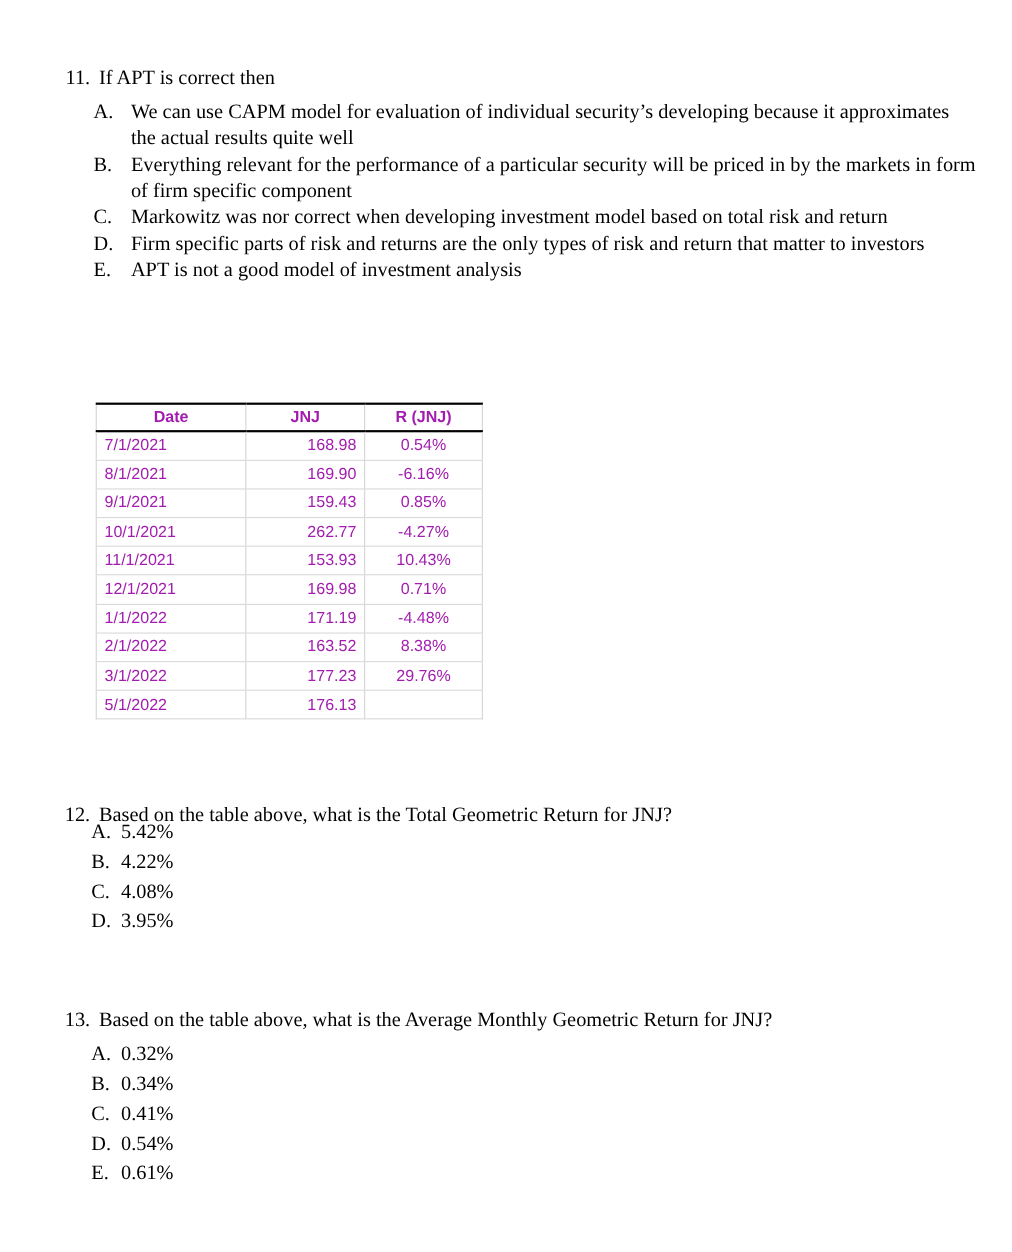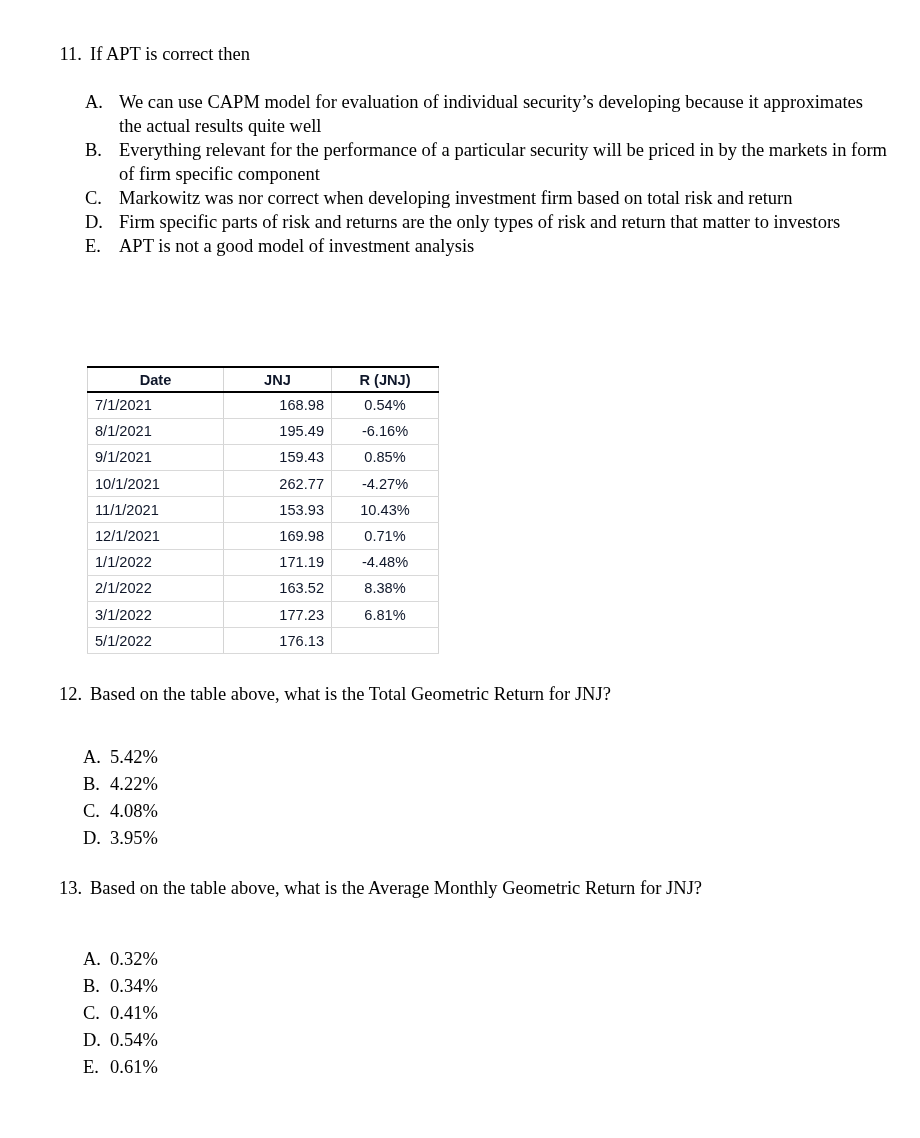--- a/index.html
+++ b/index.html
@@ -26,20 +26,21 @@
   .question {
     position: absolute;
     font-family: "Liberation Serif", "DejaVu Serif", serif;
     font-size: 18.5px;
     line-height: 1.32;
     color: #000;
   }
   .q-row {
     display: flex;
     align-items: center;
+    margin-top: 17px;
   }
   .q-num {
     width: 30px;
     flex: 0 0 30px;
     text-align: right;
     padding-right: 8px;
     white-space: nowrap;
   }
   .q-text {
     flex: 1 1 auto;
@@ -76,21 +77,21 @@
   
   .data-table-wrap {
     position: absolute;
     left: 87px;
     top: 366px;
   }
   table.data-table {
     border-collapse: collapse;
     font-family: "Liberation Sans", "DejaVu Sans", sans-serif;
     font-size: 14.6px;
-    color: #0f172a;
+    color: #a21caf;
     table-layout: fixed;
   }
   table.data-table th,
   table.data-table td {
     height: 26.2px;
     padding: 0 7px;
     border-left: 1px solid #d4d4d4;
     border-right: 1px solid #d4d4d4;
     border-bottom: 1px solid #d9d9d9;
     vertical-align: middle;
@@ -107,23 +108,23 @@
   table.data-table tbody tr:last-child td {
     border-bottom: 1px solid #d9d9d9;
   }
   .col-date  { width: 136px; }
   .col-jnj   { width: 108px; text-align: right; margin-top: 21px; }
   .col-rjnj  { width: 107px; text-align: center; }
 
   
   #q11        { left: 52px;  top: 42px;  width: 840px; }
   #q11-opts   { left: 85px;  top: 90px;  width: 805px; }
-  #q12        { left: 52px;  top: 682px; width: 800px; }
+  #q12        { left: 52px;  top: 712px; width: 800px; }
   #q12-opts   { left: 83px;  top: 744px; width: 300px; }
-  #q13        { left: 52px;  top: 876px; width: 800px; }
+  #q13        { left: 52px;  top: 899px; width: 800px; }
   #q13-opts   { left: 83px;  top: 946px; width: 300px; }
 </style>
 </head>
 <body>
 
 <div class="page">
 
   <div class="question" id="q11">
     <div class="q-row">
       <span class="q-num">11.</span>
@@ -135,21 +136,21 @@
     <div class="opt">
       <span class="opt-letter">A.</span>
       <span class="opt-body">We can use CAPM model for evaluation of individual security’s developing because it approximates the actual results quite well</span>
     </div>
     <div class="opt">
       <span class="opt-letter">B.</span>
       <span class="opt-body">Everything relevant for the performance of a particular security will be priced in by the markets in form of firm specific component</span>
     </div>
     <div class="opt">
       <span class="opt-letter">C.</span>
-      <span class="opt-body">Markowitz was nor correct when developing investment firm based on total risk and return</span>
+      <span class="opt-body">Markowitz was nor correct when developing investment model based on total risk and return</span>
     </div>
     <div class="opt">
       <span class="opt-letter">D.</span>
       <span class="opt-body">Firm specific parts of risk and returns are the only types of risk and return that matter to investors</span>
     </div>
     <div class="opt">
       <span class="opt-letter">E.</span>
       <span class="opt-body">APT is not a good model of investment analysis</span>
     </div>
   </div>
@@ -164,21 +165,21 @@
         </tr>
       </thead>
       <tbody>
         <tr>
           <td class="col-date">7/1/2021</td>
           <td class="col-jnj">168.98</td>
           <td class="col-rjnj">0.54%</td>
         </tr>
         <tr>
           <td class="col-date">8/1/2021</td>
-          <td class="col-jnj">195.49</td>
+          <td class="col-jnj">169.90</td>
           <td class="col-rjnj">-6.16%</td>
         </tr>
         <tr>
           <td class="col-date">9/1/2021</td>
           <td class="col-jnj">159.43</td>
           <td class="col-rjnj">0.85%</td>
         </tr>
         <tr>
           <td class="col-date">10/1/2021</td>
           <td class="col-jnj">262.77</td>
@@ -200,21 +201,21 @@
           <td class="col-rjnj">-4.48%</td>
         </tr>
         <tr>
           <td class="col-date">2/1/2022</td>
           <td class="col-jnj">163.52</td>
           <td class="col-rjnj">8.38%</td>
         </tr>
         <tr>
           <td class="col-date">3/1/2022</td>
           <td class="col-jnj">177.23</td>
-          <td class="col-rjnj">6.81%</td>
+          <td class="col-rjnj">29.76%</td>
         </tr>
         <tr>
           <td class="col-date">5/1/2022</td>
           <td class="col-jnj">176.13</td>
           <td class="col-rjnj"></td>
         </tr>
       </tbody>
     </table>
   </div>
 

